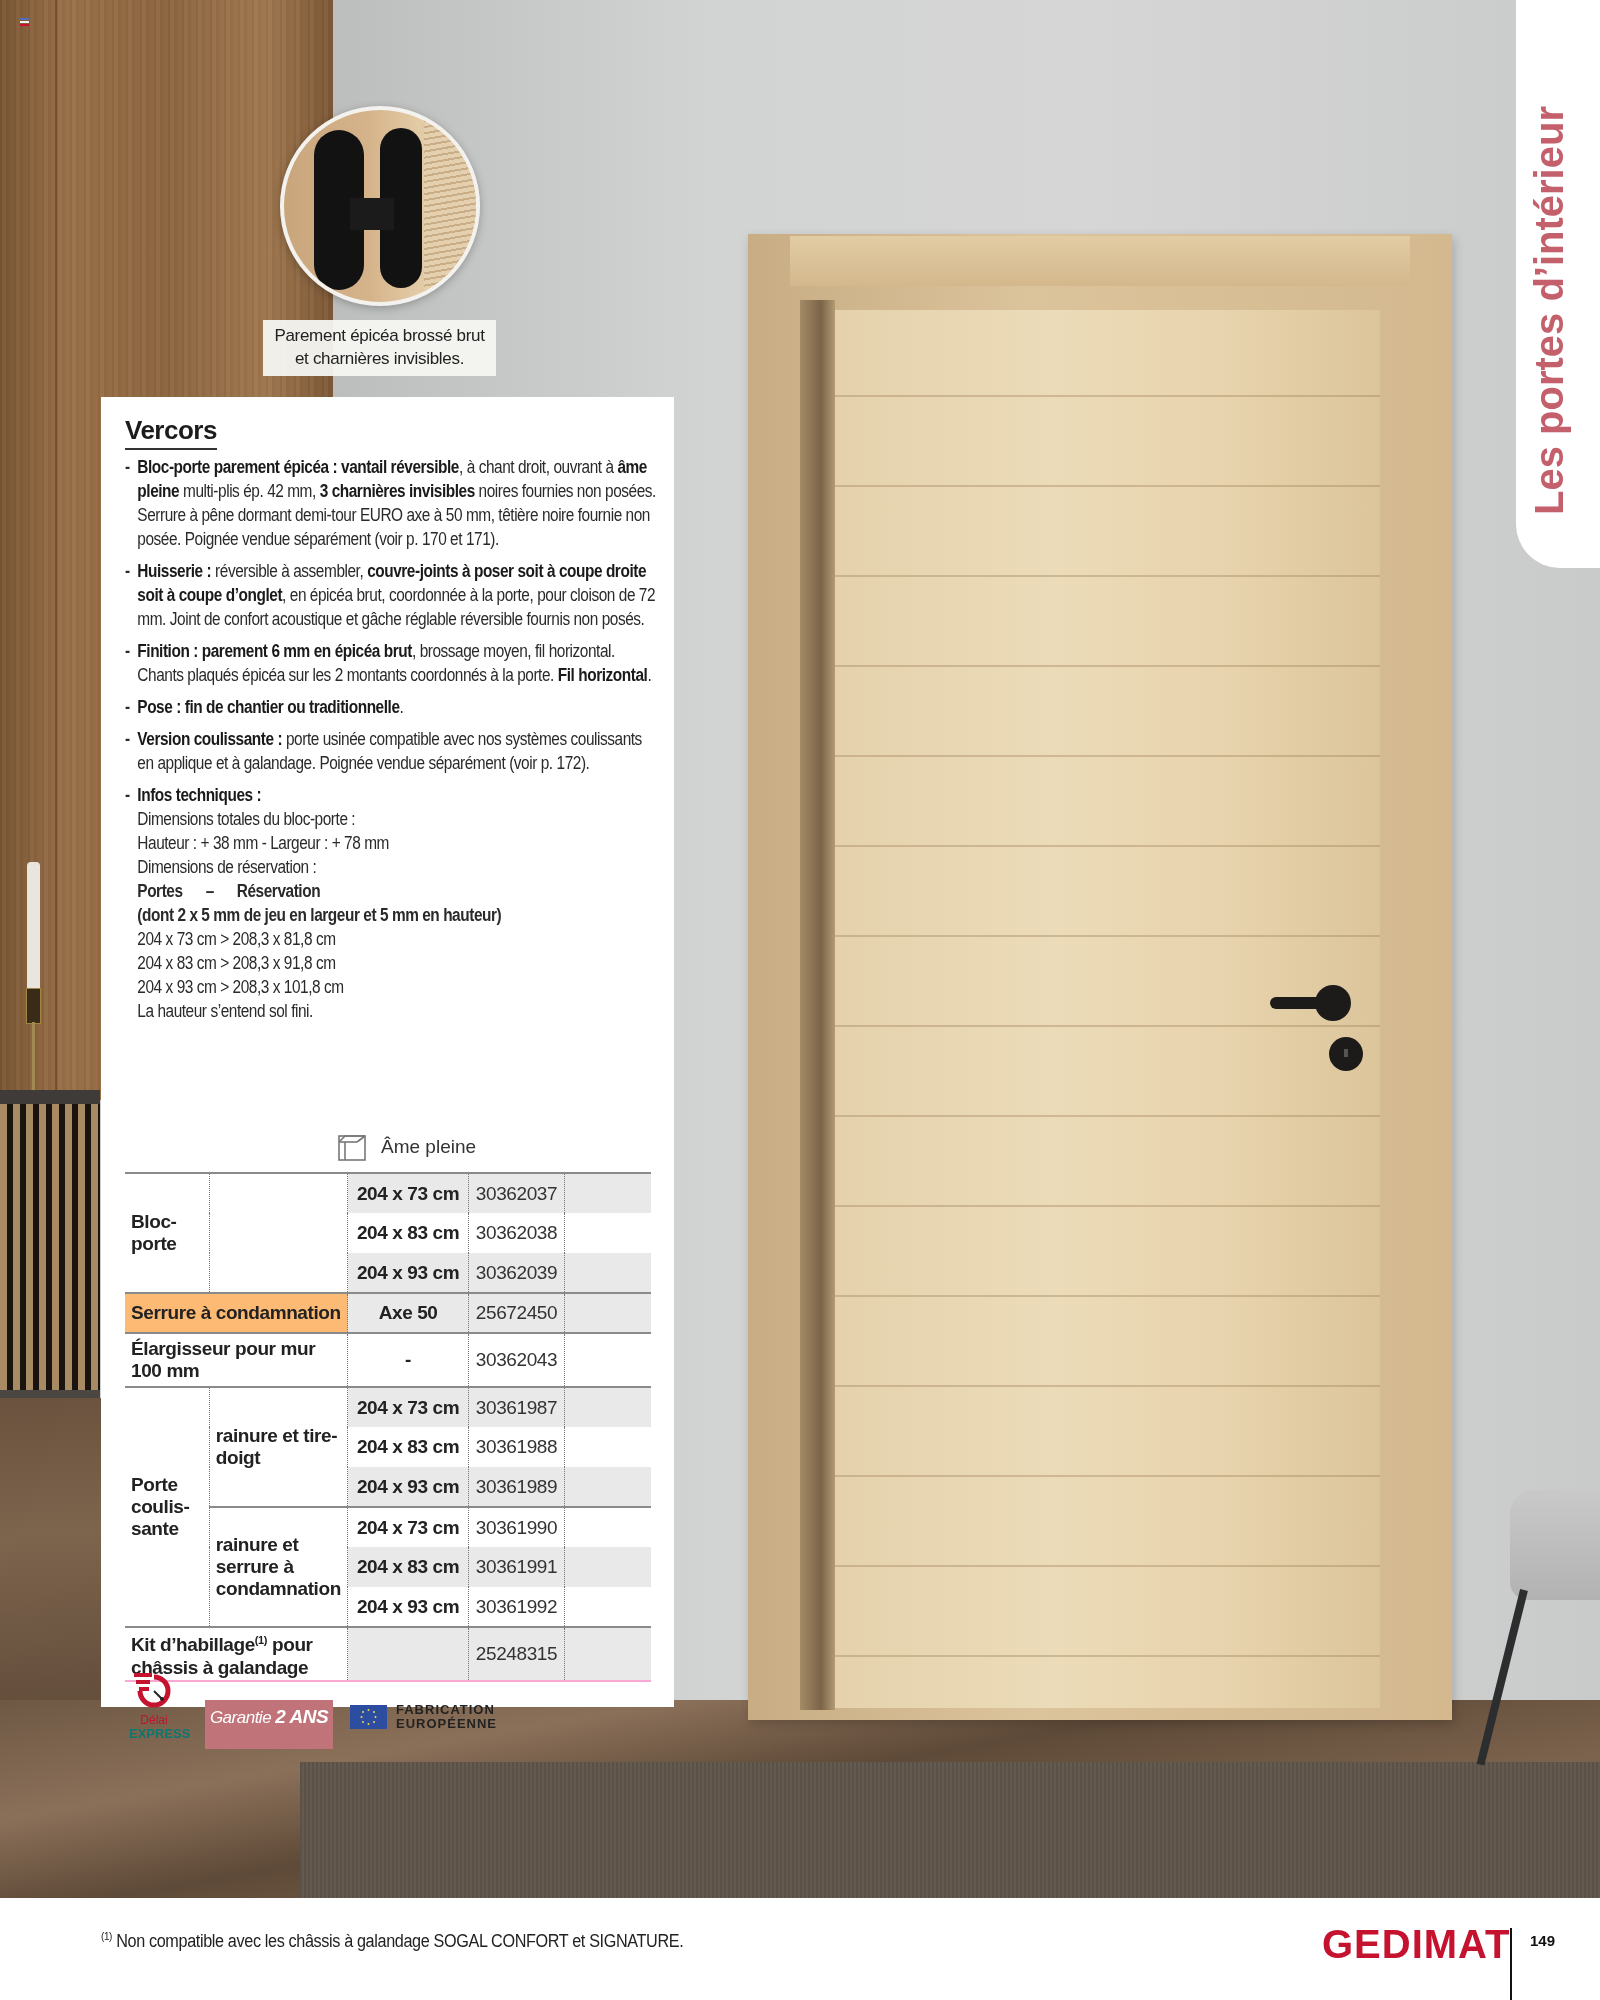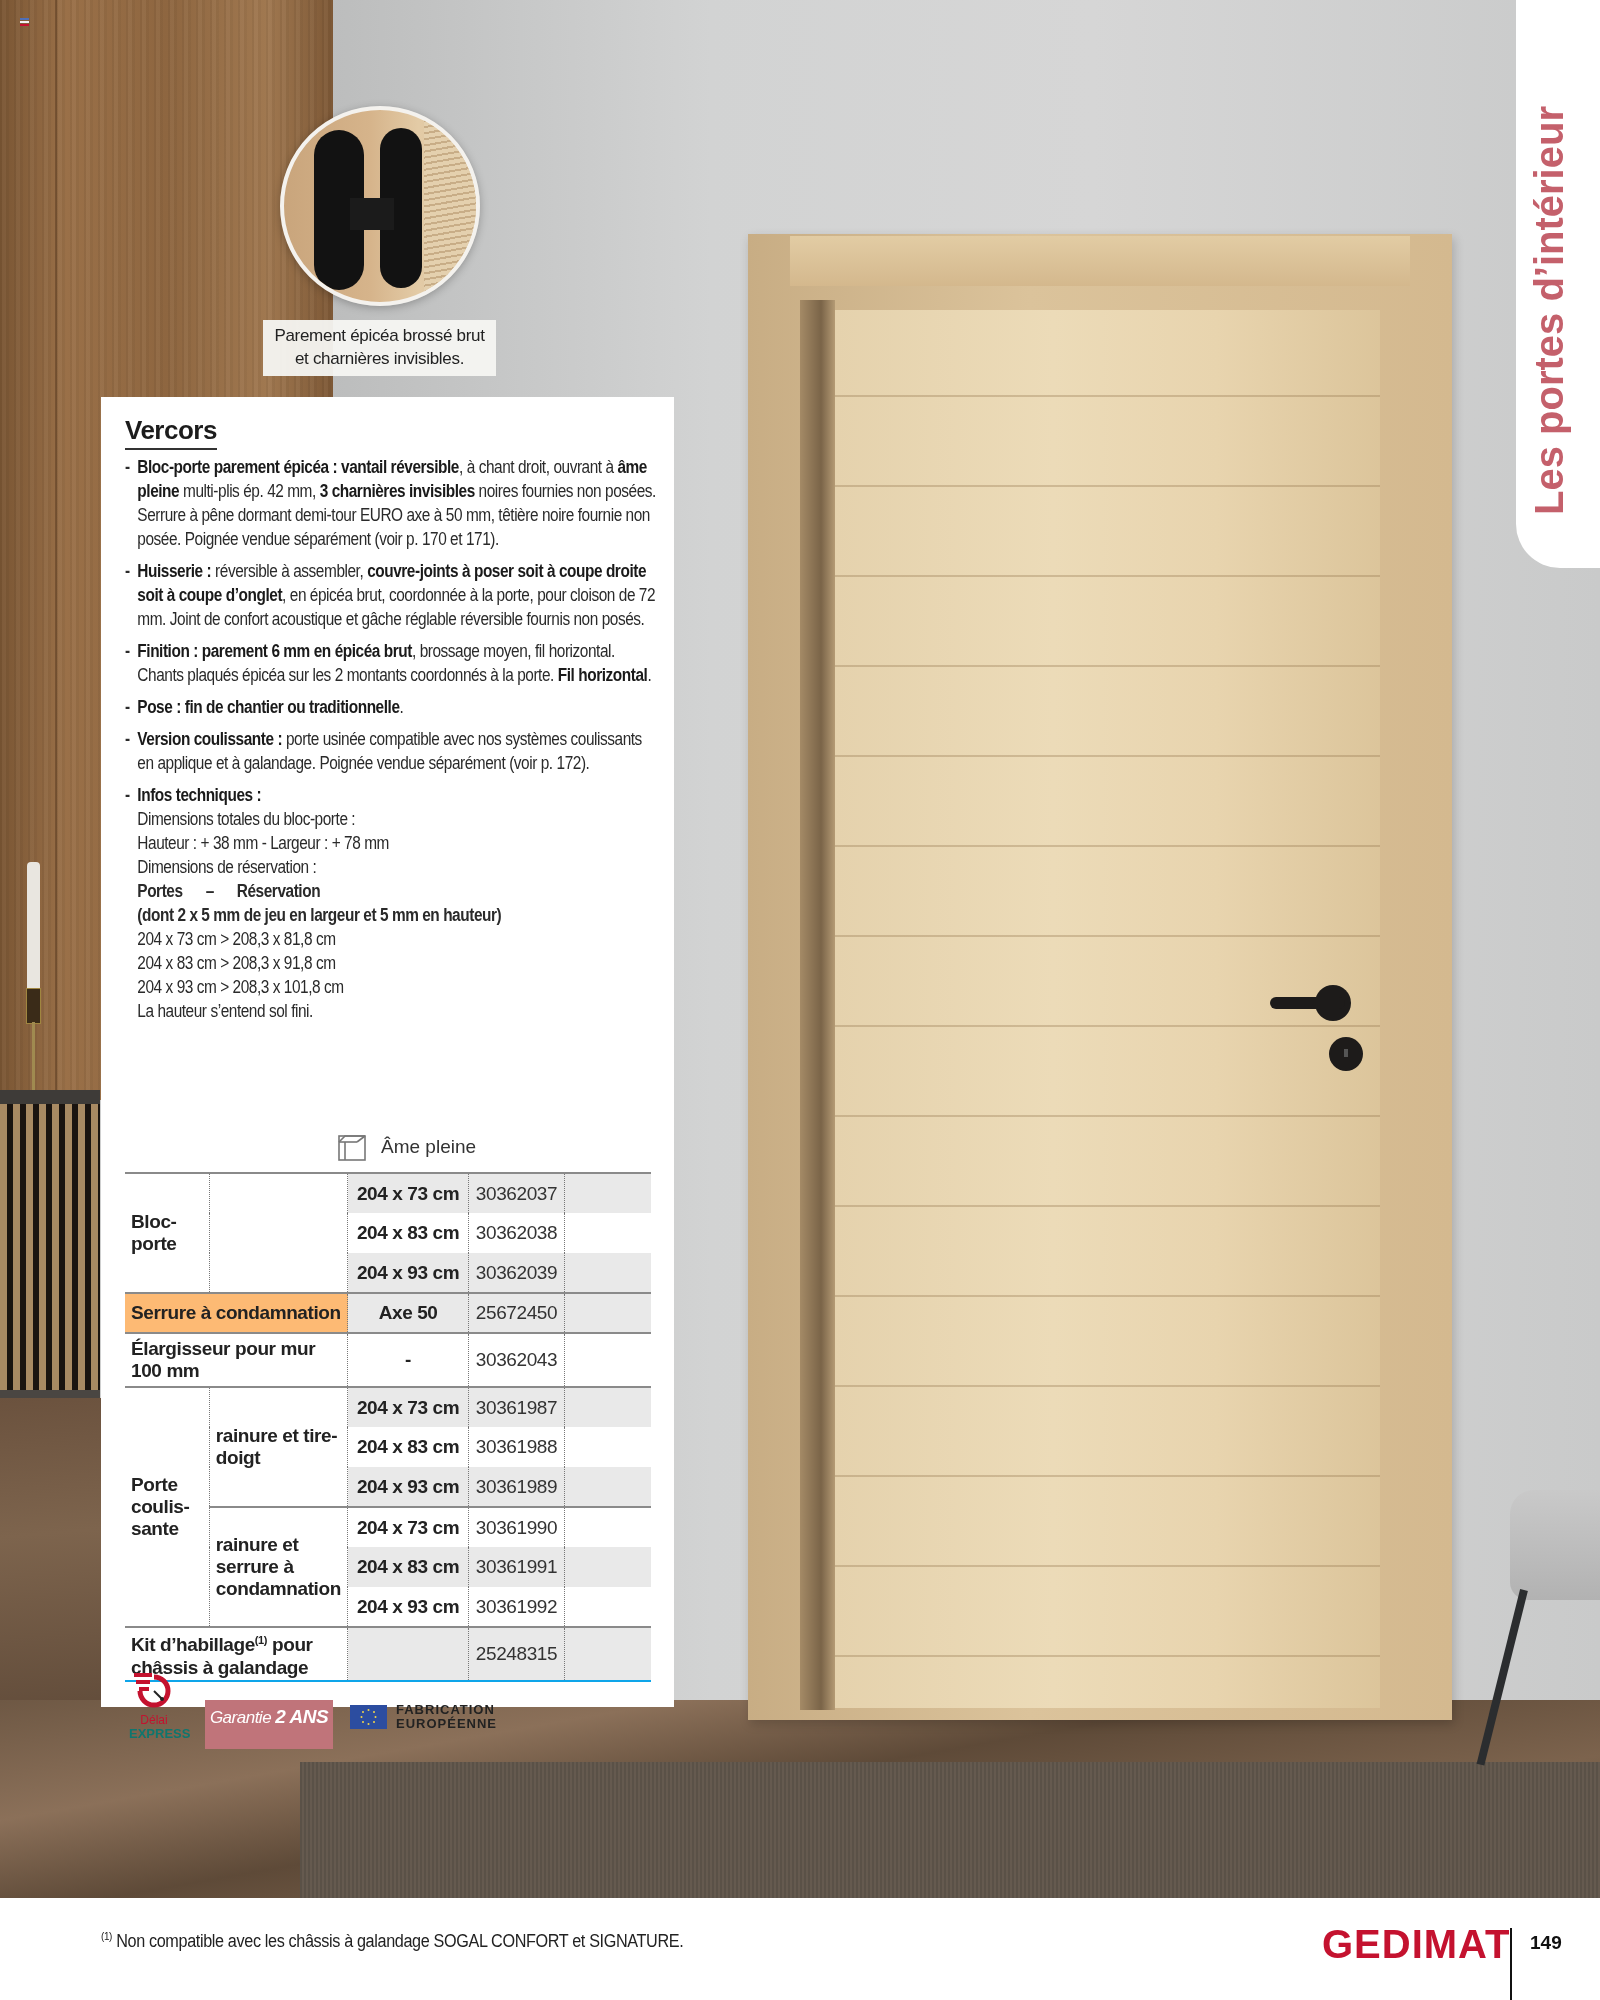--- a/index.html
+++ b/index.html
@@ -76,21 +76,21 @@
   .tech-bold { display: block; font-weight: bold; }
 
   .ame-row { position: absolute; left: 236px; top: 735px; display: flex; align-items: center; gap: 14px; font-size: 19px; color: #333; }
   .ame-icon { width: 30px; height: 30px; }
 
   
   .ptable { position: absolute; left: 24px; top: 775px; width: 526px; border-collapse: collapse; font-size: 19px; letter-spacing: -0.4px; }
   .ptable td { padding: 0 6px; height: 40px; vertical-align: middle; border-right: 1px dotted #777; }
   .ptable td:last-child { border-right: none; }
   .ptable tr.sep td { border-top: 2px solid #8a8a8a; }
-  .ptable tr.last td { border-bottom: 2px solid #0ea5e9; margin-top: 24px; }
+  .ptable tr.last td { border-bottom: 2px solid #f9a8d4; margin-top: 24px; }
   .ptable .cat { font-weight: bold; color: #222; line-height: 22px; }
   .ptable .sub { font-weight: bold; color: #222; line-height: 22px; }
   .ptable .size { font-weight: bold; text-align: center; color: #222; width: 120px; background: #e9e9e9; }
   .ptable .ref { text-align: center; color: #333; width: 96px; background: #e9e9e9; font-weight: normal; }
   .ptable .blank { width: 86px; background: #e9e9e9; }
   .ptable tr.w .size, .ptable tr.w .ref, .ptable tr.w .blank { background: #ffffff; }
   .ptable sup { font-size: 11px; }
 
   
   .badges { position: absolute; left: 24px; top: 1270px; width: 520px; height: 80px; }
@@ -111,21 +111,21 @@
   
   .menu-icon { position: absolute; left: 20px; top: 18px; width: 9px; height: 10px; }
   .menu-icon span { display: block; height: 2px; margin-bottom: 1px; }
 
   
   .footer { position: absolute; left: 0; top: 1898px; width: 1600px; height: 102px; background: #ffffff; }
   .footnote { position: absolute; left: 101px; top: 32px; font-size: 18px; color: #222; letter-spacing: -0.4px; transform: scaleX(0.9); transform-origin: left top; }
   .footnote sup { font-size: 11px; }
   .logo { position: absolute; left: 1322px; top: 24px; font-size: 40px; font-weight: bold; color: #c4122f; letter-spacing: 1px; }
   .divider { position: absolute; left: 1510px; top: 30px; width: 2px; height: 72px; background: #111; }
-  .page-num { position: absolute; left: 1530px; top: 34px; font-size: 19px; font-weight: bold; color: #111; }
+  .page-num { position: absolute; left: 1530px; top: 34px; font-size: 15px; font-weight: bold; color: #111; }
 </style>
 </head>
 <body>
 
 <div class="scene">
   <div class="wall"></div>
   <div class="wood-panel"></div>
   <div class="wood-seam"></div>
   <div class="candle"></div>
   <div class="candle-holder"></div>

